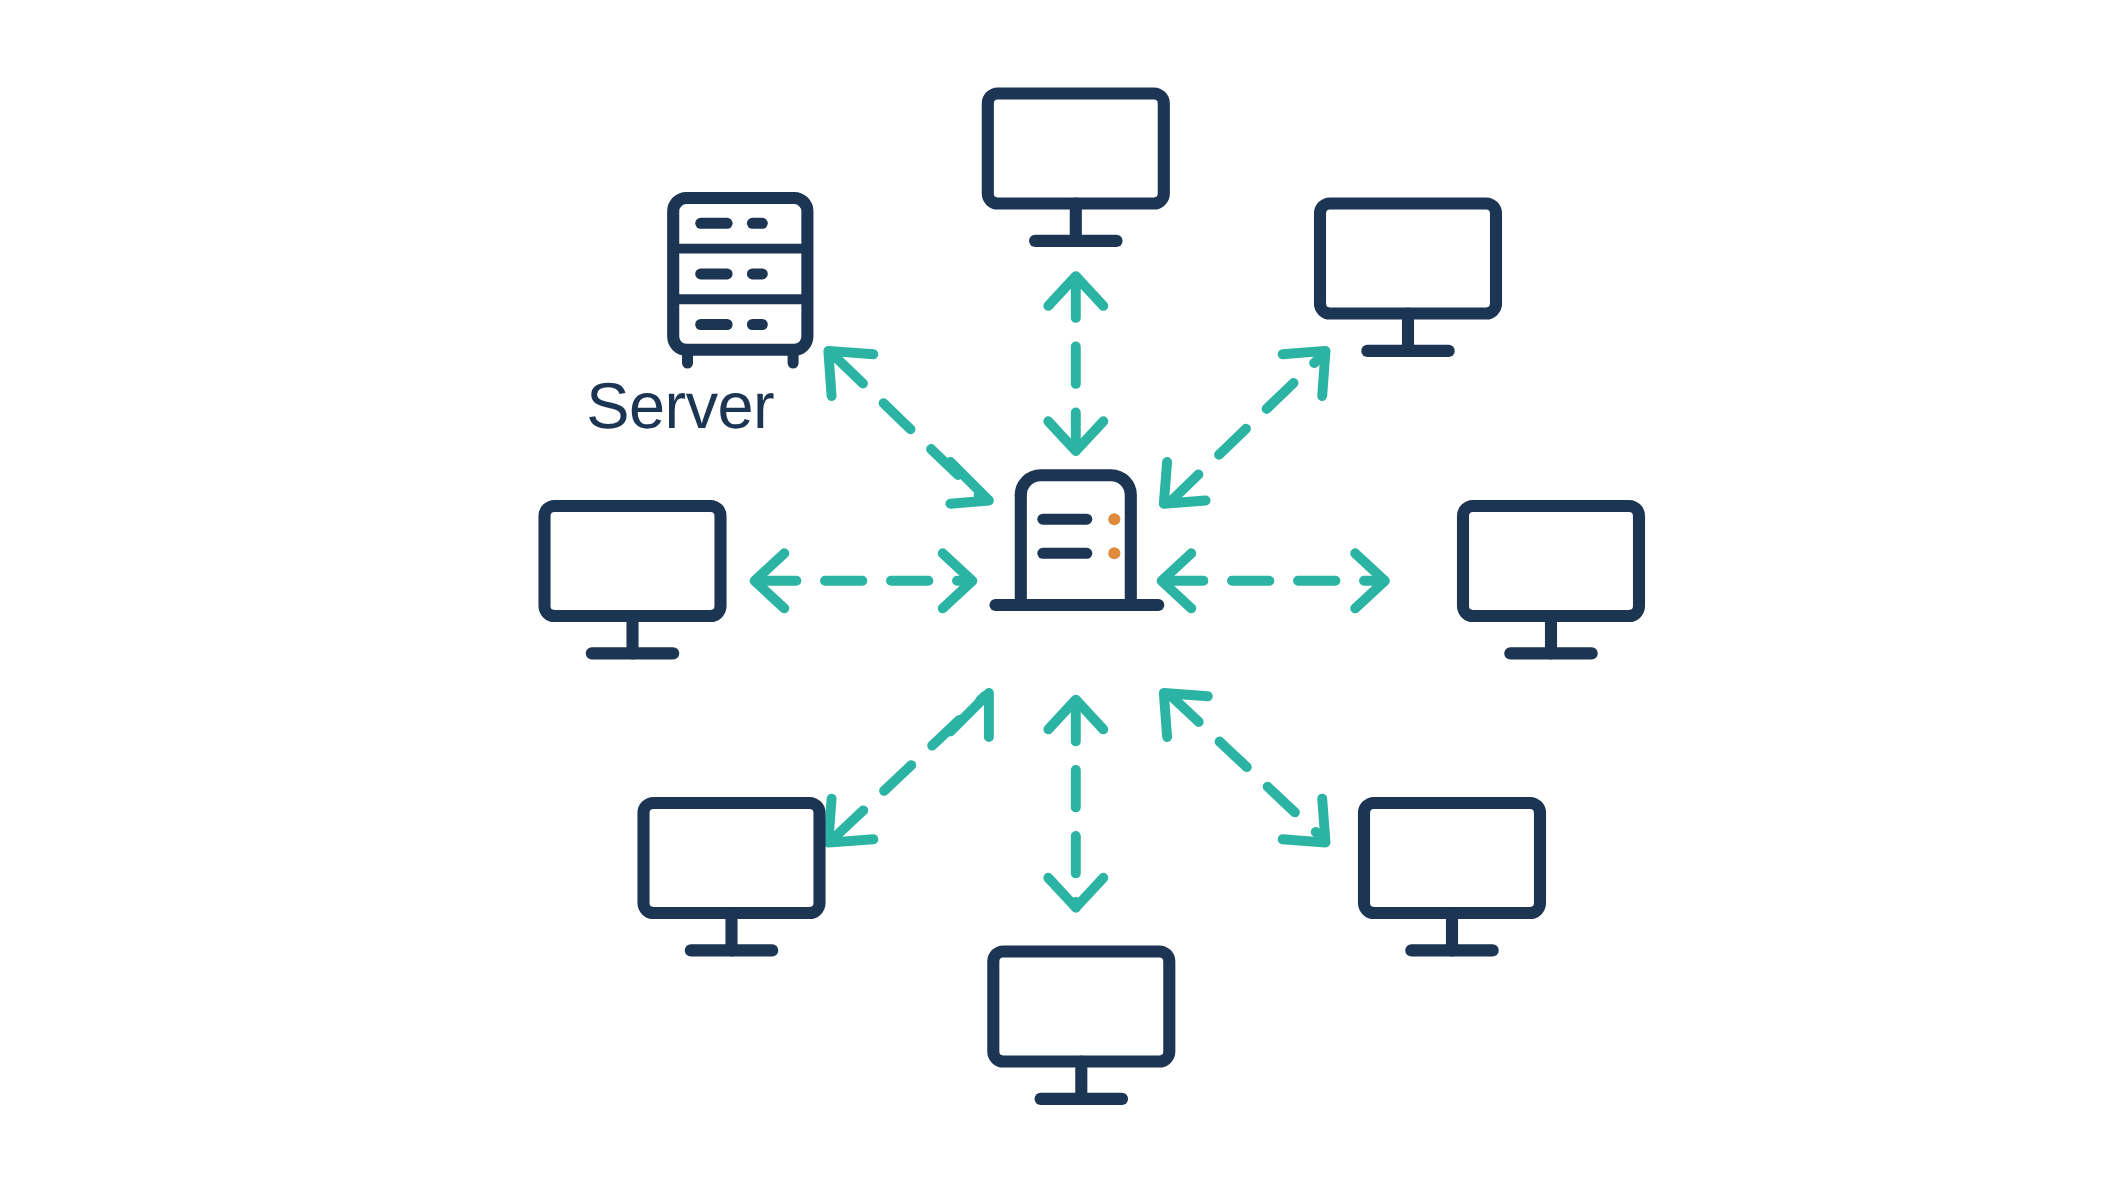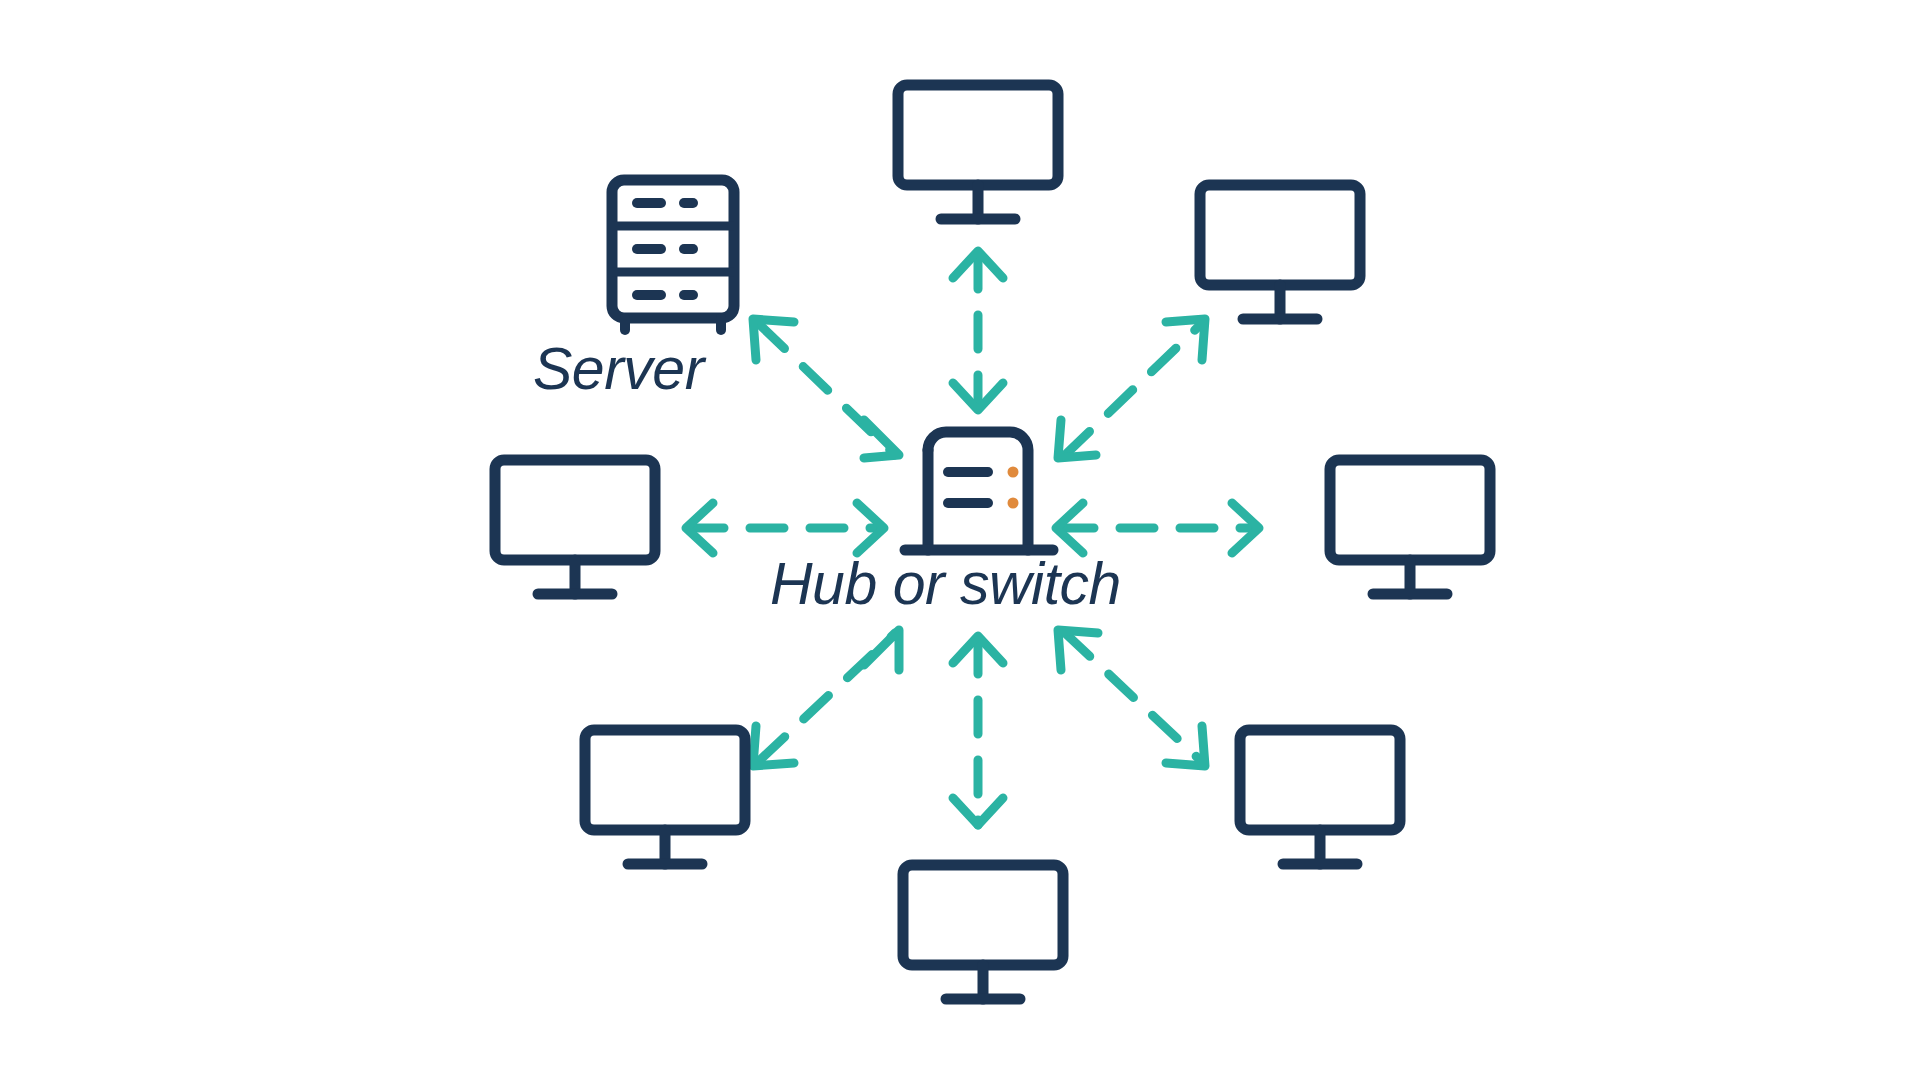--- a/index.html
+++ b/index.html
@@ -11,21 +11,20 @@
     width: 1920px;
     height: 1080px;
     overflow: hidden;
     font-family: "Liberation Sans", sans-serif;
   }
   #stage {
     position: relative;
     width: 1920px;
     height: 1080px;
     background: #ffffff;
-    font-style: italic;
   }
   #diagram-svg {
     position: absolute;
     top: 0;
     left: 0;
     width: 1920px;
     height: 1080px;
   }
   .node-label {
     position: absolute;
@@ -159,15 +158,14 @@
     <use href="#sym-monitor" x="903" y="865"></use>
 
     <use href="#sym-monitor" x="585" y="730"></use>
 
     <use href="#sym-monitor" x="495" y="460"></use>
 
   </svg>
 
   <div class="node-label" id="label-server">Server</div>
 
-  <div class="node-label" id="label-hub">Hub or switch</div>
 
 </div>
 
 </body></html>

